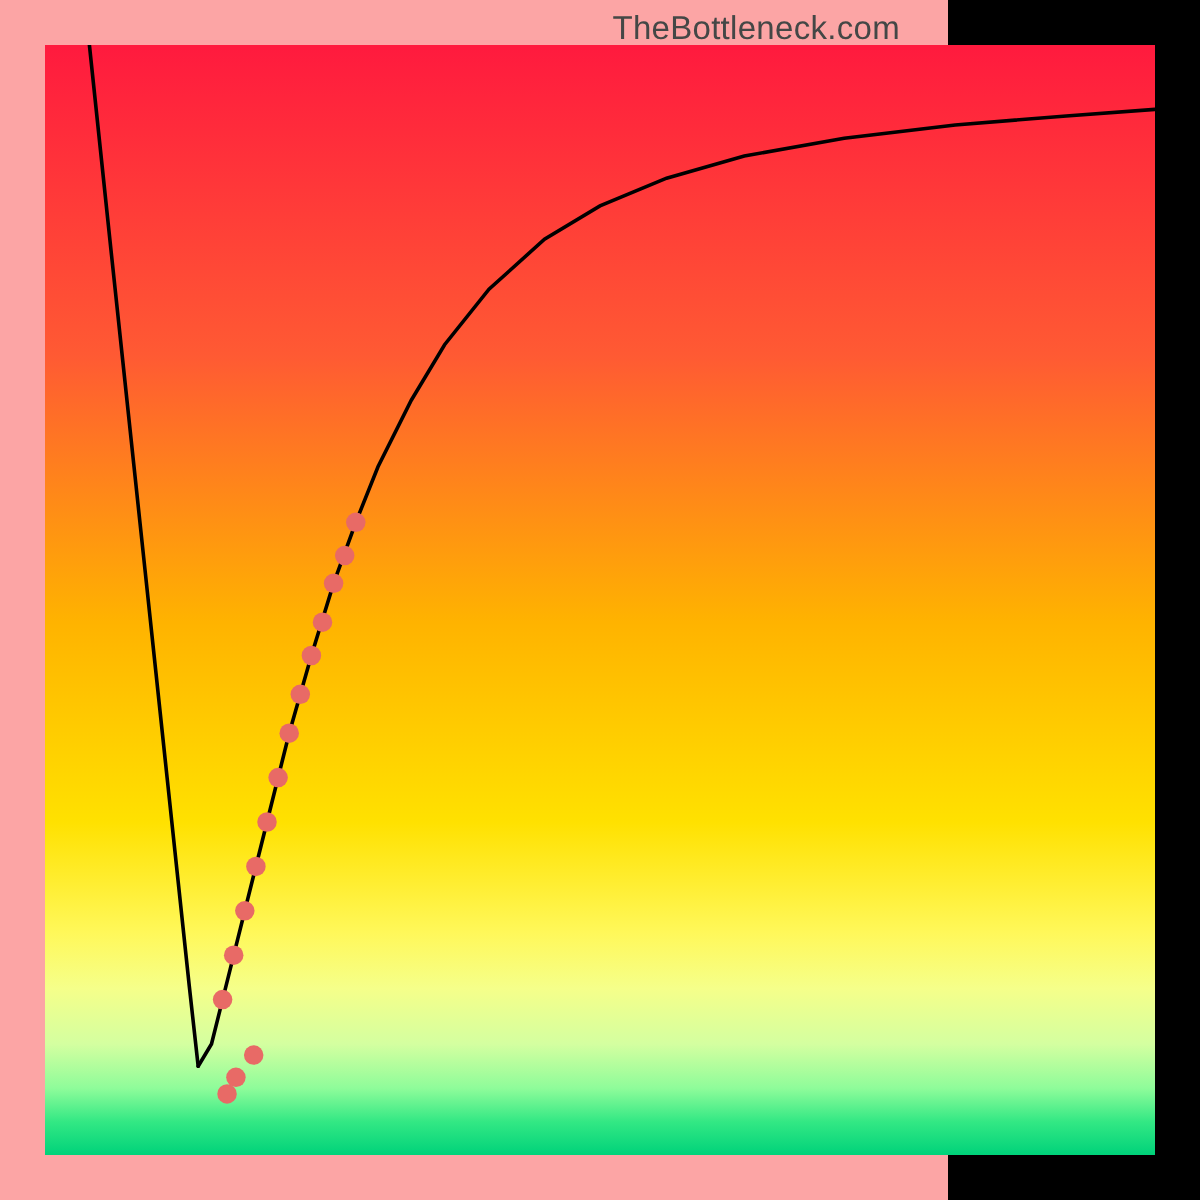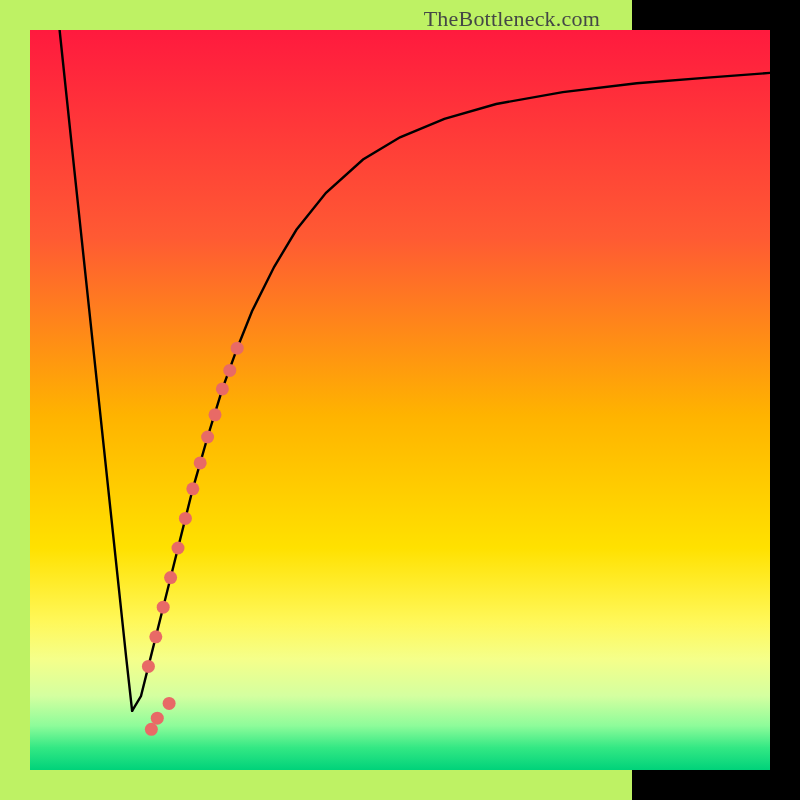--- a/index.html
+++ b/index.html
@@ -8,22 +8,21 @@
     width: 800px;
     height: 800px;
     overflow: hidden;
     background: #000;
     font-family: Arial, Helvetica, sans-serif;
   }
   .frame {
     position: relative;
     width: 632px;
     height: 800px;
-    background: #bef264;
-    font-family: Liberation Serif, serif;
+    background: #fca5a5;
   }
   .plot {
     position: absolute;
     left: 30px;
     top: 30px;
     width: 740px;
     height: 740px;
     overflow: hidden;
   }
   .watermark {

